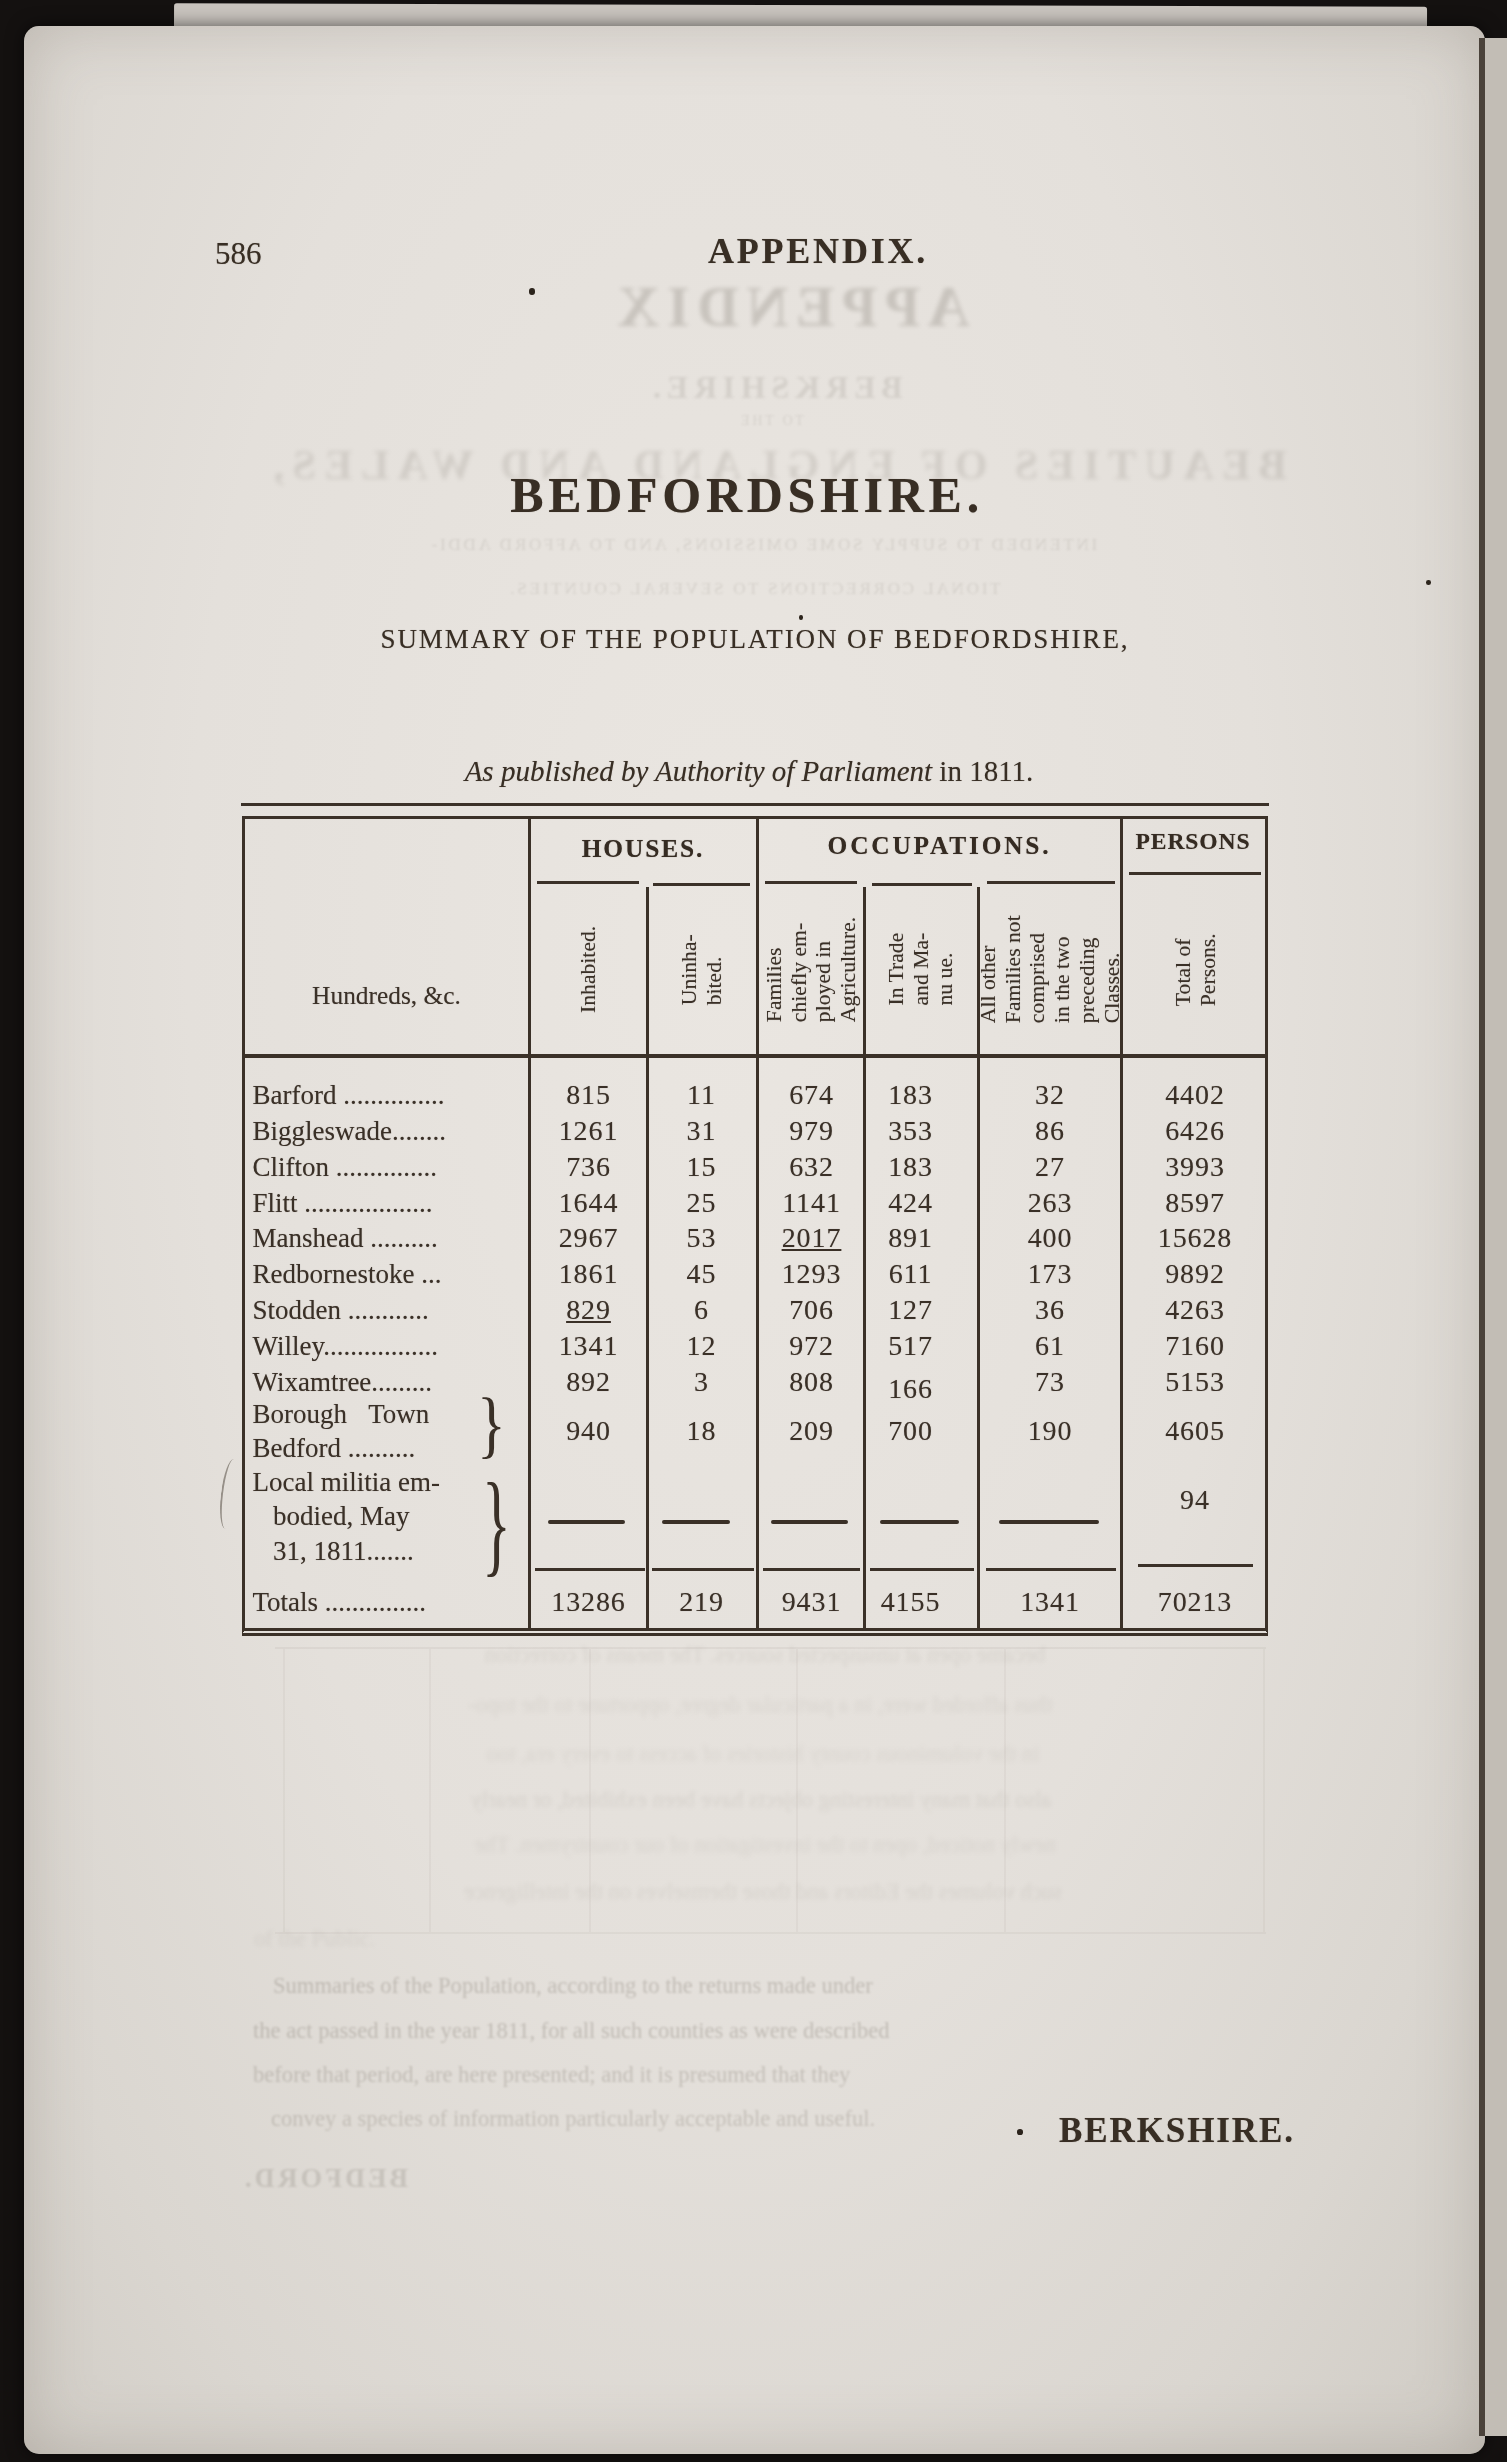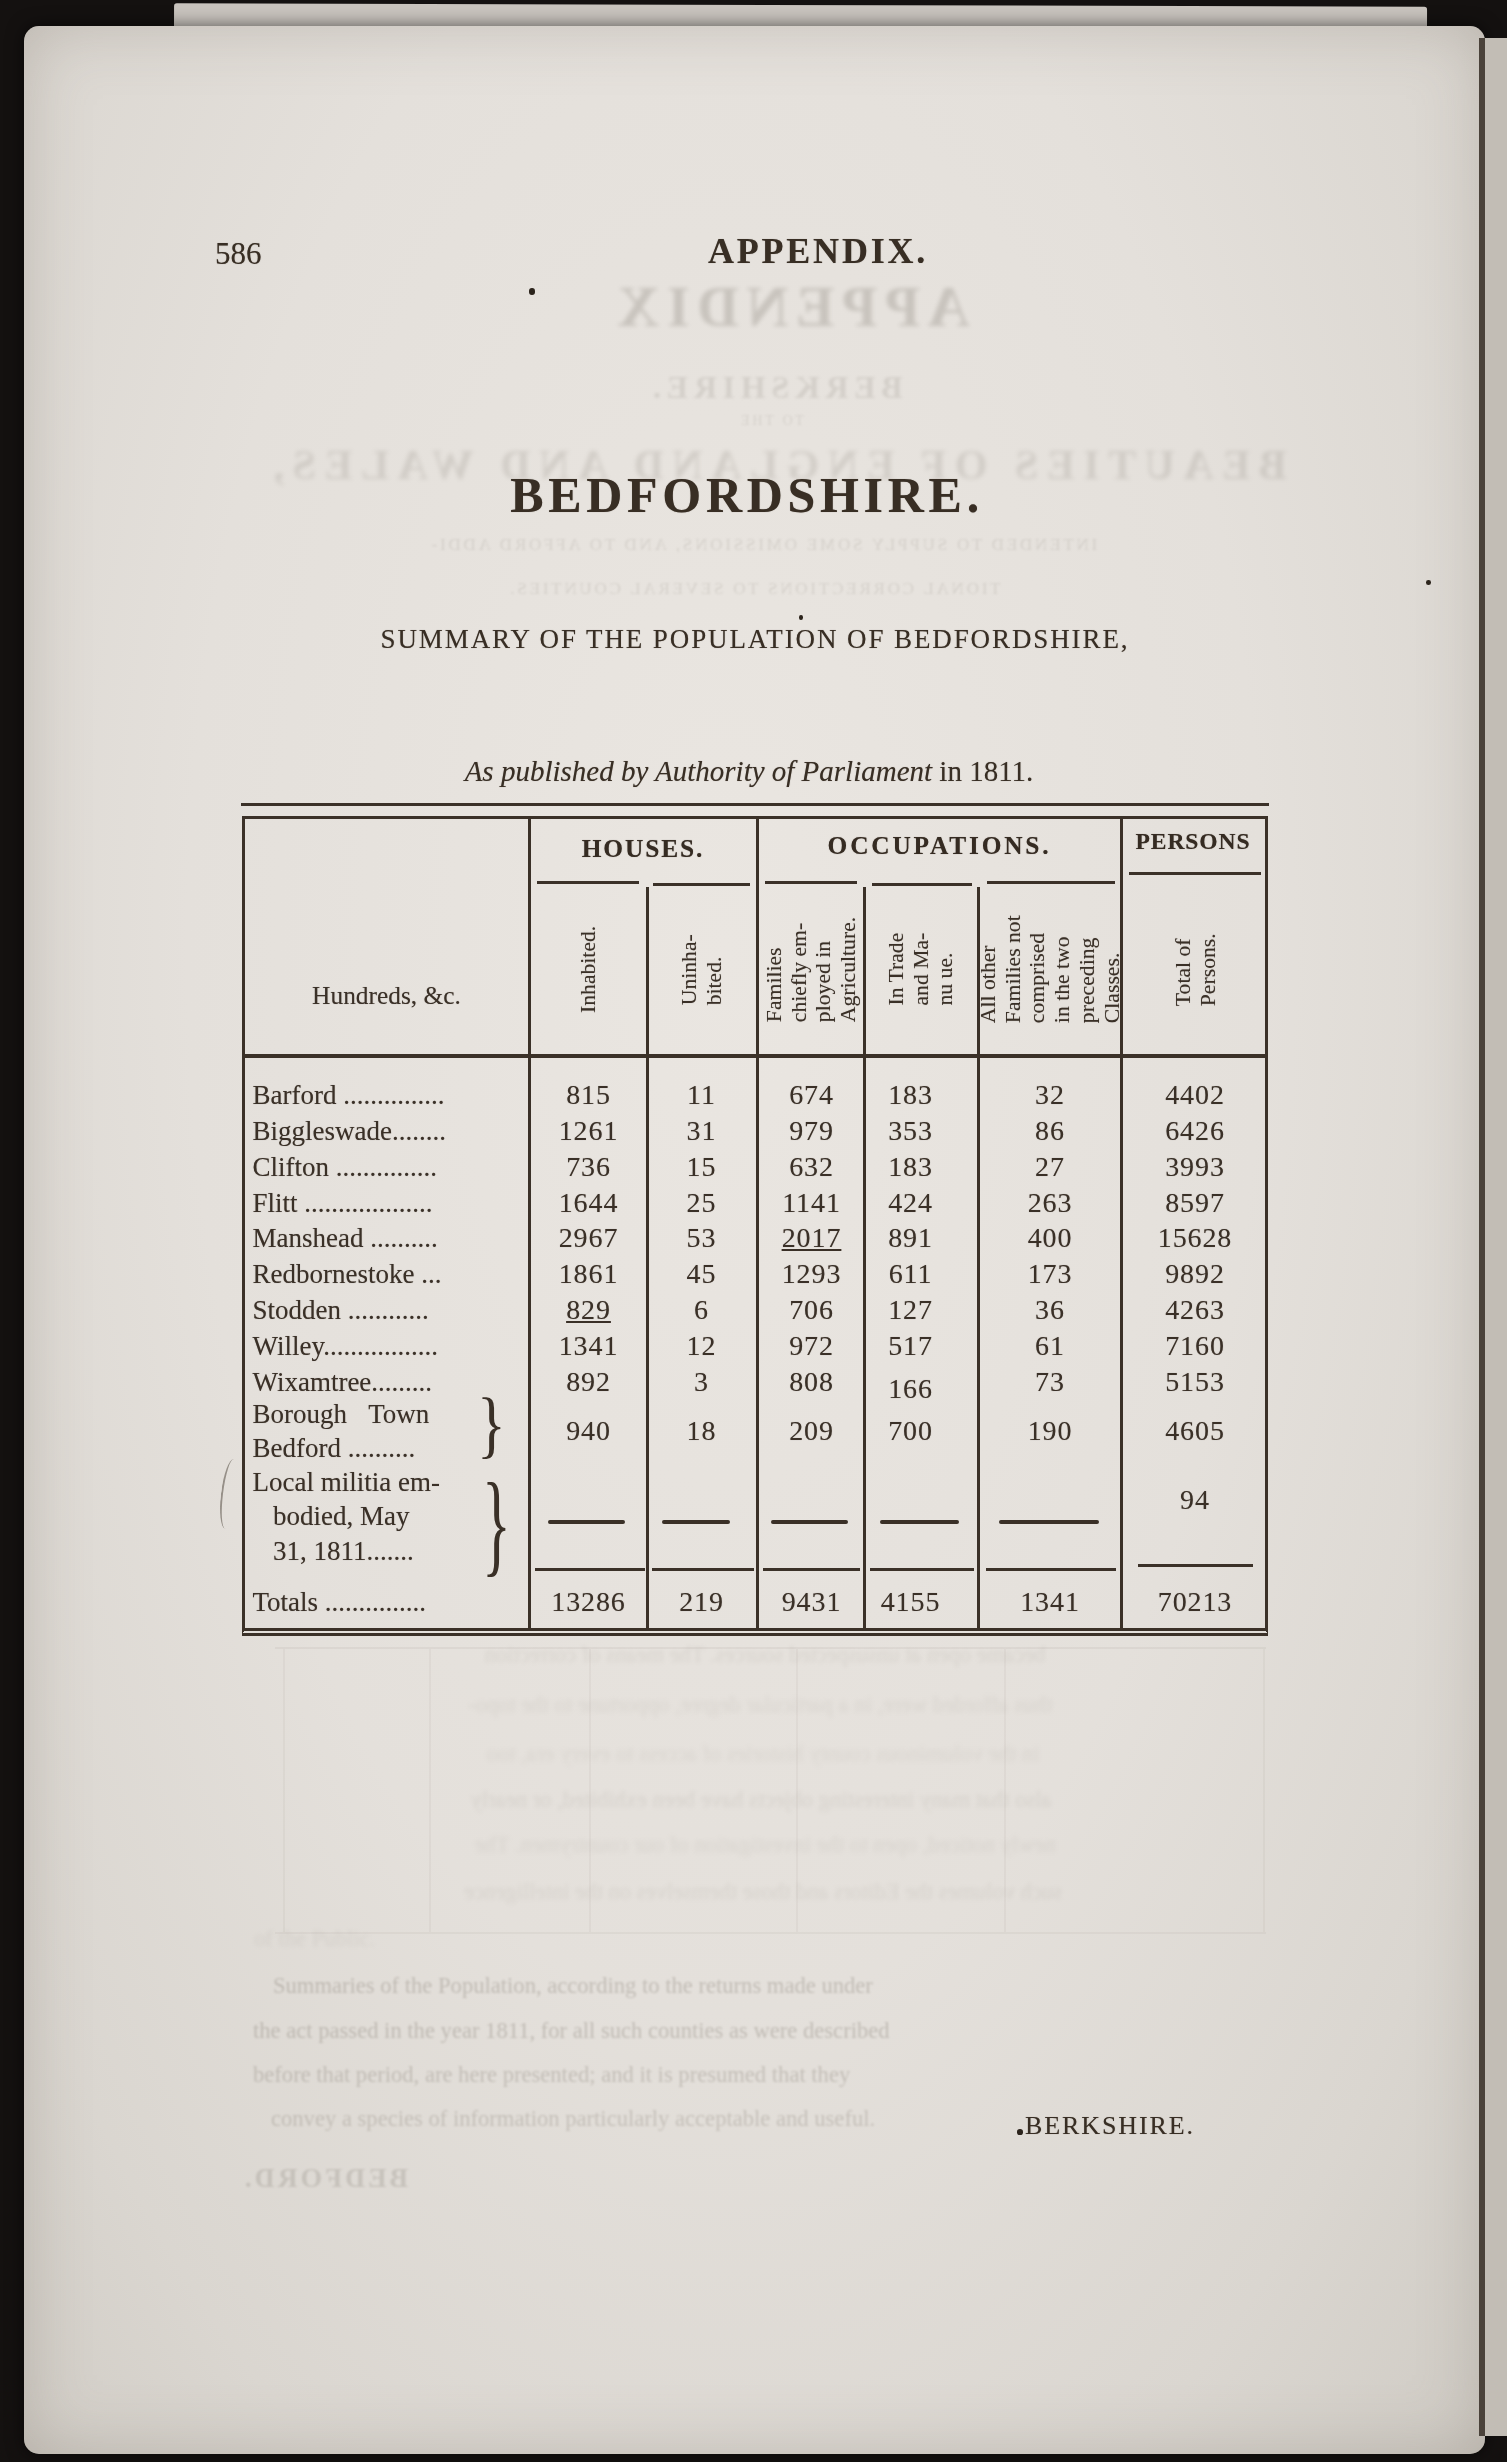--- a/index.html
+++ b/index.html
@@ -280,21 +280,21 @@
 <div class="abs ghost mir" style="left:761px;top:1787px;font-size:22.6px;opacity:.17;filter:blur(2.2px);">also that many interesting objects have been exhibited, or nearly</div>
 <div class="abs ghost mir" style="left:765px;top:1832px;font-size:22.6px;opacity:.15;filter:blur(2.4px);">newly noticed, open to the investigation of our countrymen.  The</div>
 <div class="abs ghost mir" style="left:763px;top:1879px;font-size:22.6px;opacity:.16;filter:blur(2.3px);">such volumes the Editors and those themselves on the intelligence</div>
 <div class="abs ghost" style="left:254px;top:1926px;font-size:22.6px;opacity:.15;filter:blur(2.3px);">of the Public.</div>
 
 <div class="abs ghost" style="left:273px;top:1973px;font-size:22.6px;opacity:.3;filter:blur(1.1px);color:#736b60;">Summaries of the Population, according to the returns made under</div>
 <div class="abs ghost" style="left:253px;top:2018px;font-size:22.6px;opacity:.3;filter:blur(1.2px);color:#736b60;">the act passed in the year 1811, for all such counties as were described</div>
 <div class="abs ghost" style="left:253px;top:2062px;font-size:22.6px;opacity:.28;filter:blur(1.2px);color:#736b60;">before that period, are here presented; and it is presumed that they</div>
 <div class="abs ghost" style="left:271px;top:2106px;font-size:22.6px;opacity:.26;filter:blur(1.3px);color:#736b60;">convey a species of information particularly acceptable and useful.</div>
 
-<div class="abs ink" style="left:1025px;top:2111px;font-size:26px;font-weight:400;letter-spacing:1.9px;">BERKSHIRE.</div>
+<div class="abs ink" style="left:1059px;top:2111px;font-size:35px;font-weight:700;letter-spacing:1.9px;">BERKSHIRE.</div>
 <div class="abs ghost mir" style="left:325px;top:2162px;font-size:28px;font-weight:700;letter-spacing:2.8px;opacity:.28;filter:blur(1.3px);">BEDFORD.</div>
 
 <div class="speck" style="left:529px;top:288px;width:5.7px;height:6.6px;"></div>
 <div class="speck" style="left:799px;top:615px;width:3.8px;height:4.7px;"></div>
 <div class="speck" style="left:1426px;top:580px;width:4.7px;height:4.7px;"></div>
 <div class="speck" style="left:1017px;top:2129px;width:5.7px;height:5.7px;"></div>
 <div class="abs" style="left:221px;top:1459px;width:15px;height:70px;border-left:2.8px solid rgba(56,46,36,.45);border-radius:50% 0 0 50%;transform:rotate(7deg);"></div>
 
 
 </body></html>

